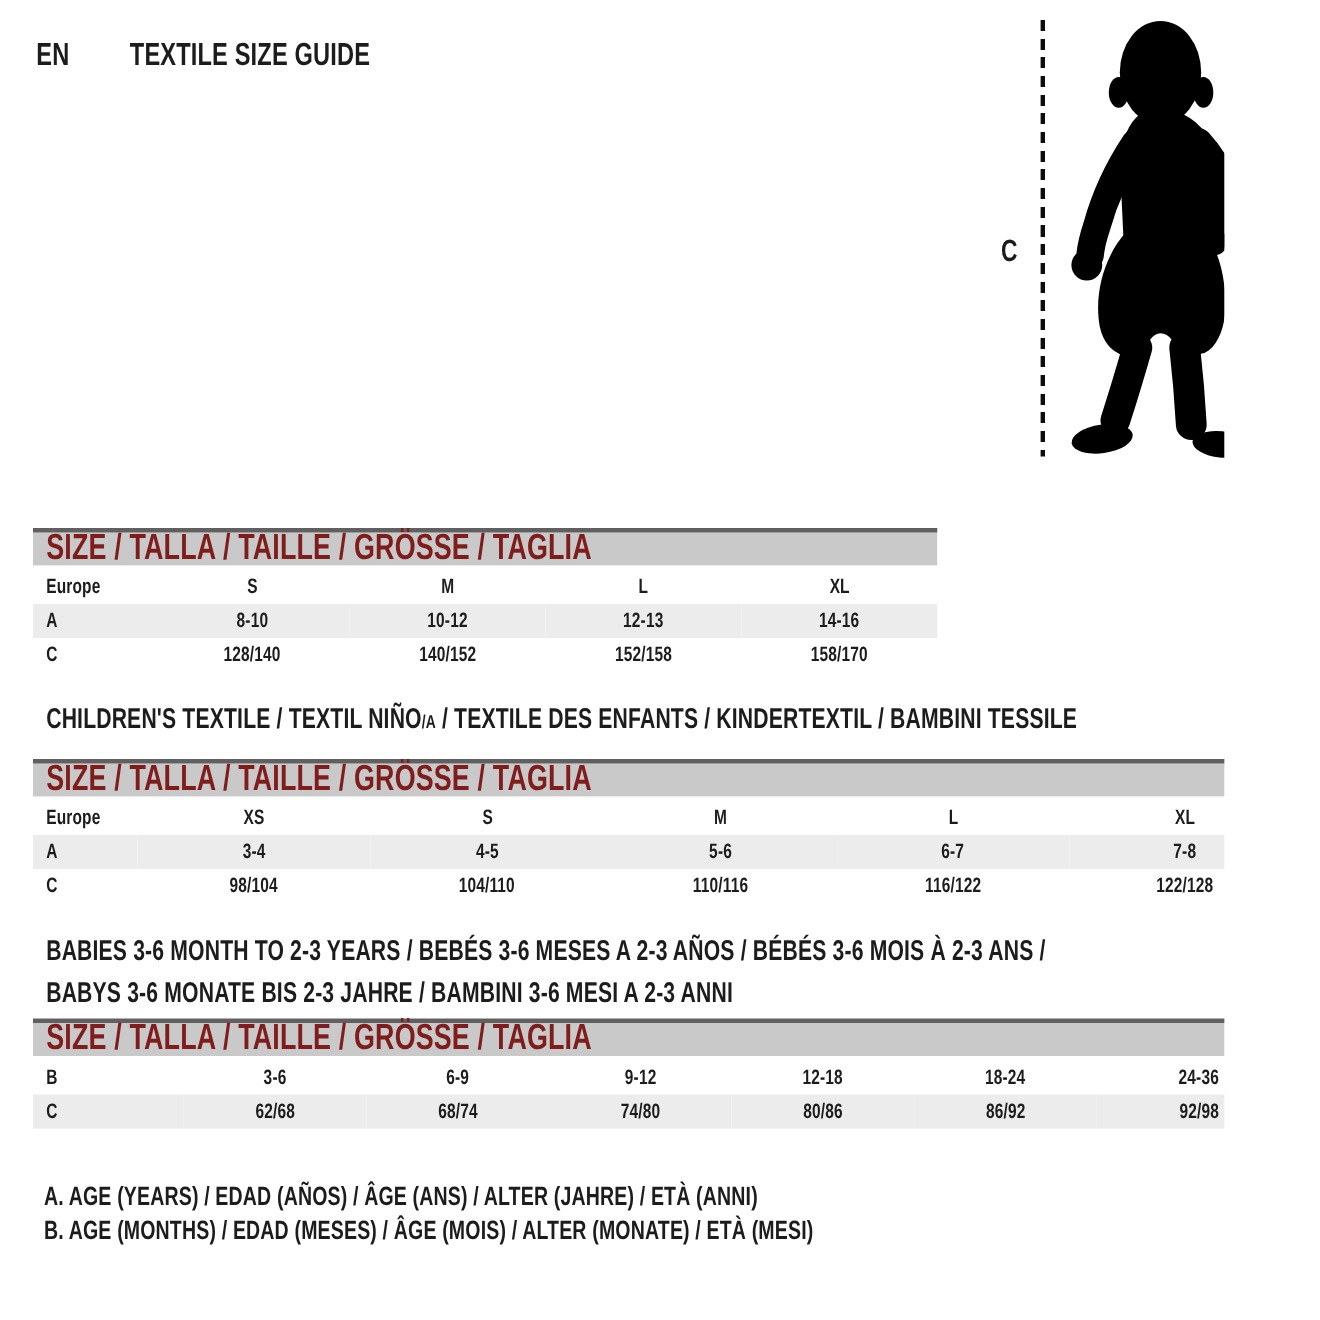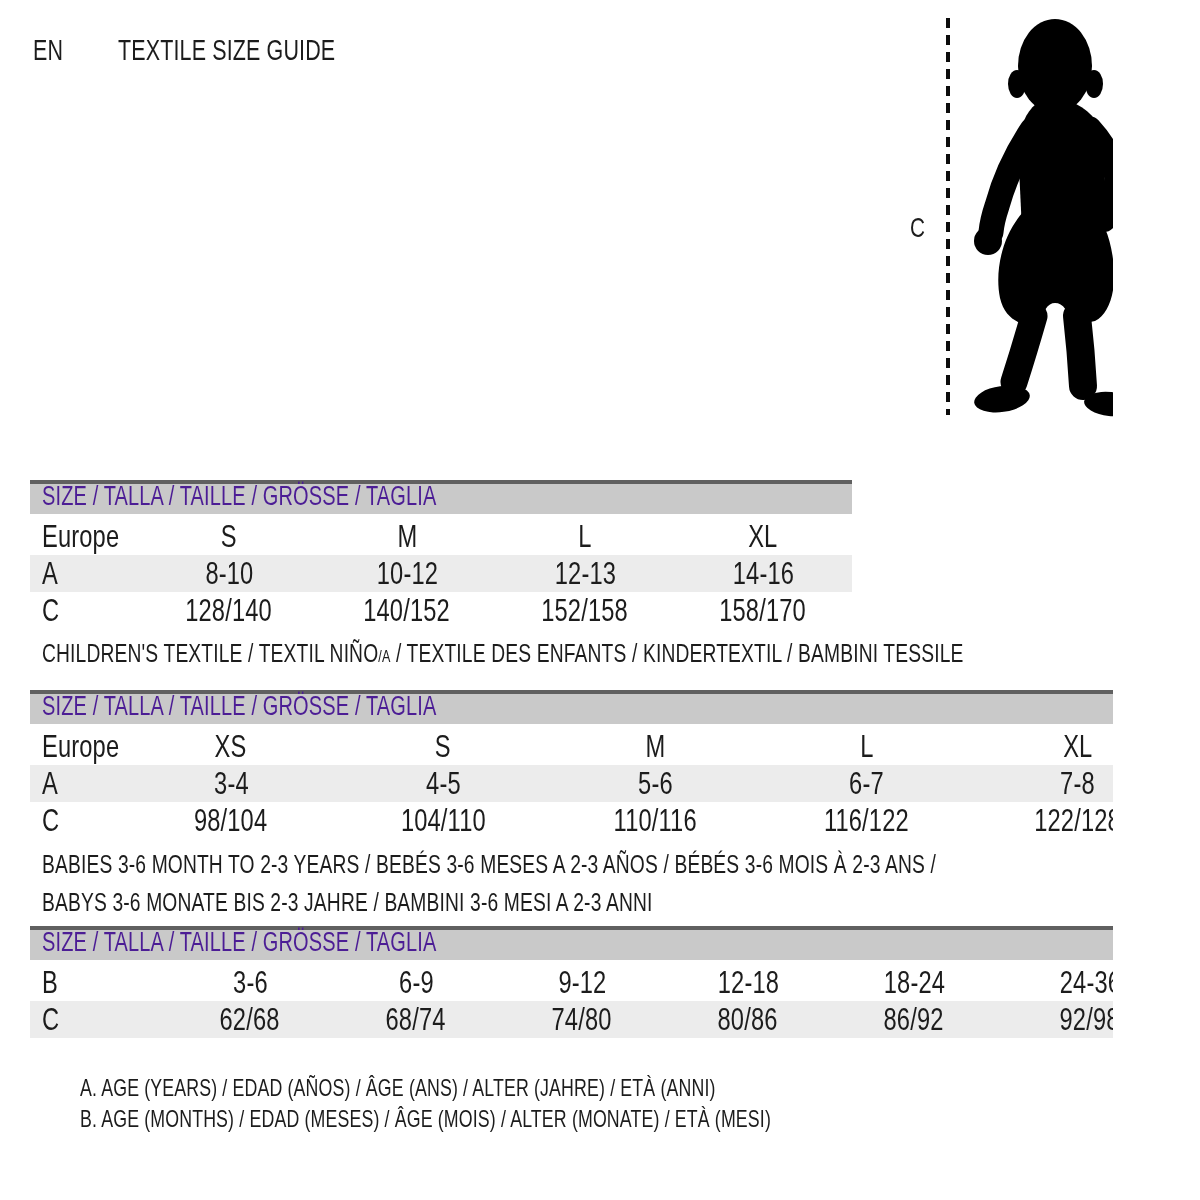--- a/index.html
+++ b/index.html
@@ -1,20 +1,20 @@
 <!DOCTYPE html>
 <html><head>
 <meta charset="utf-8">
 <style>
   html,body { margin:0; padding:0; }
   body { background:#ffffff; font-family:"Liberation Sans", sans-serif; }
   .page {
     position:relative; width:1113px; height:1200px;
     background:#ffffff; overflow:hidden; color:#1c1c1c;
-    font-weight:normal;
+    font-weight:bold;
   }
   
   .cx { display:inline-block; transform:scaleX(0.74); transform-origin:0 50%; white-space:nowrap; letter-spacing:0.2px; }
   .cxc { transform-origin:50% 50%; }
 
   
   .lang-block { position:absolute; top:33px; left:33px; }
   .lang-row { display:flex; height:35px; align-items:center; font-size:29px; }
   .lang-code { width:85px; flex:0 0 85px; }
 
@@ -27,30 +27,30 @@
   .silhouette { position:absolute; left:964px; top:16px; }
 
   
   .heading { position:absolute; left:42px; font-size:26px; line-height:38px; }
   .heading .sub { font-size:17px; }
 
   
   .size-section { position:absolute; }
   .bar {
     height:30px; background:#c9c9c9; border-top:4px solid #606060;
-    line-height:25px; padding-left:12px; font-size:27px; color:#4c1d95;
+    line-height:25px; padding-left:12px; font-size:33px; color:#7f1d1d;
   }
   table { border-collapse:collapse; table-layout:fixed; margin-top:4px; width:100%; }
-  td { height:31px; font-size:32px; text-align:center; padding:0; overflow:visible; }
+  td { height:31px; font-size:19px; text-align:center; padding:0; overflow:visible; }
   td.lbl { text-align:left; padding-left:12px; }
   tr.shaded { background:#ececec; }
 
   
   .legend { position:absolute; left:40px; top:1072px; font-size:24px; line-height:31px; }
-  .legend-line { height:31px;margin-left:40px; }
+  .legend-line { height:31px; }
 </style>
 </head>
 <body>
 
 <div class="page">
 
   <div class="lang-block">
     <div class="lang-row">
       <span class="lang-code"><span class="cx">EN</span></span>
       <span class="cx">TEXTILE SIZE GUIDE</span>

